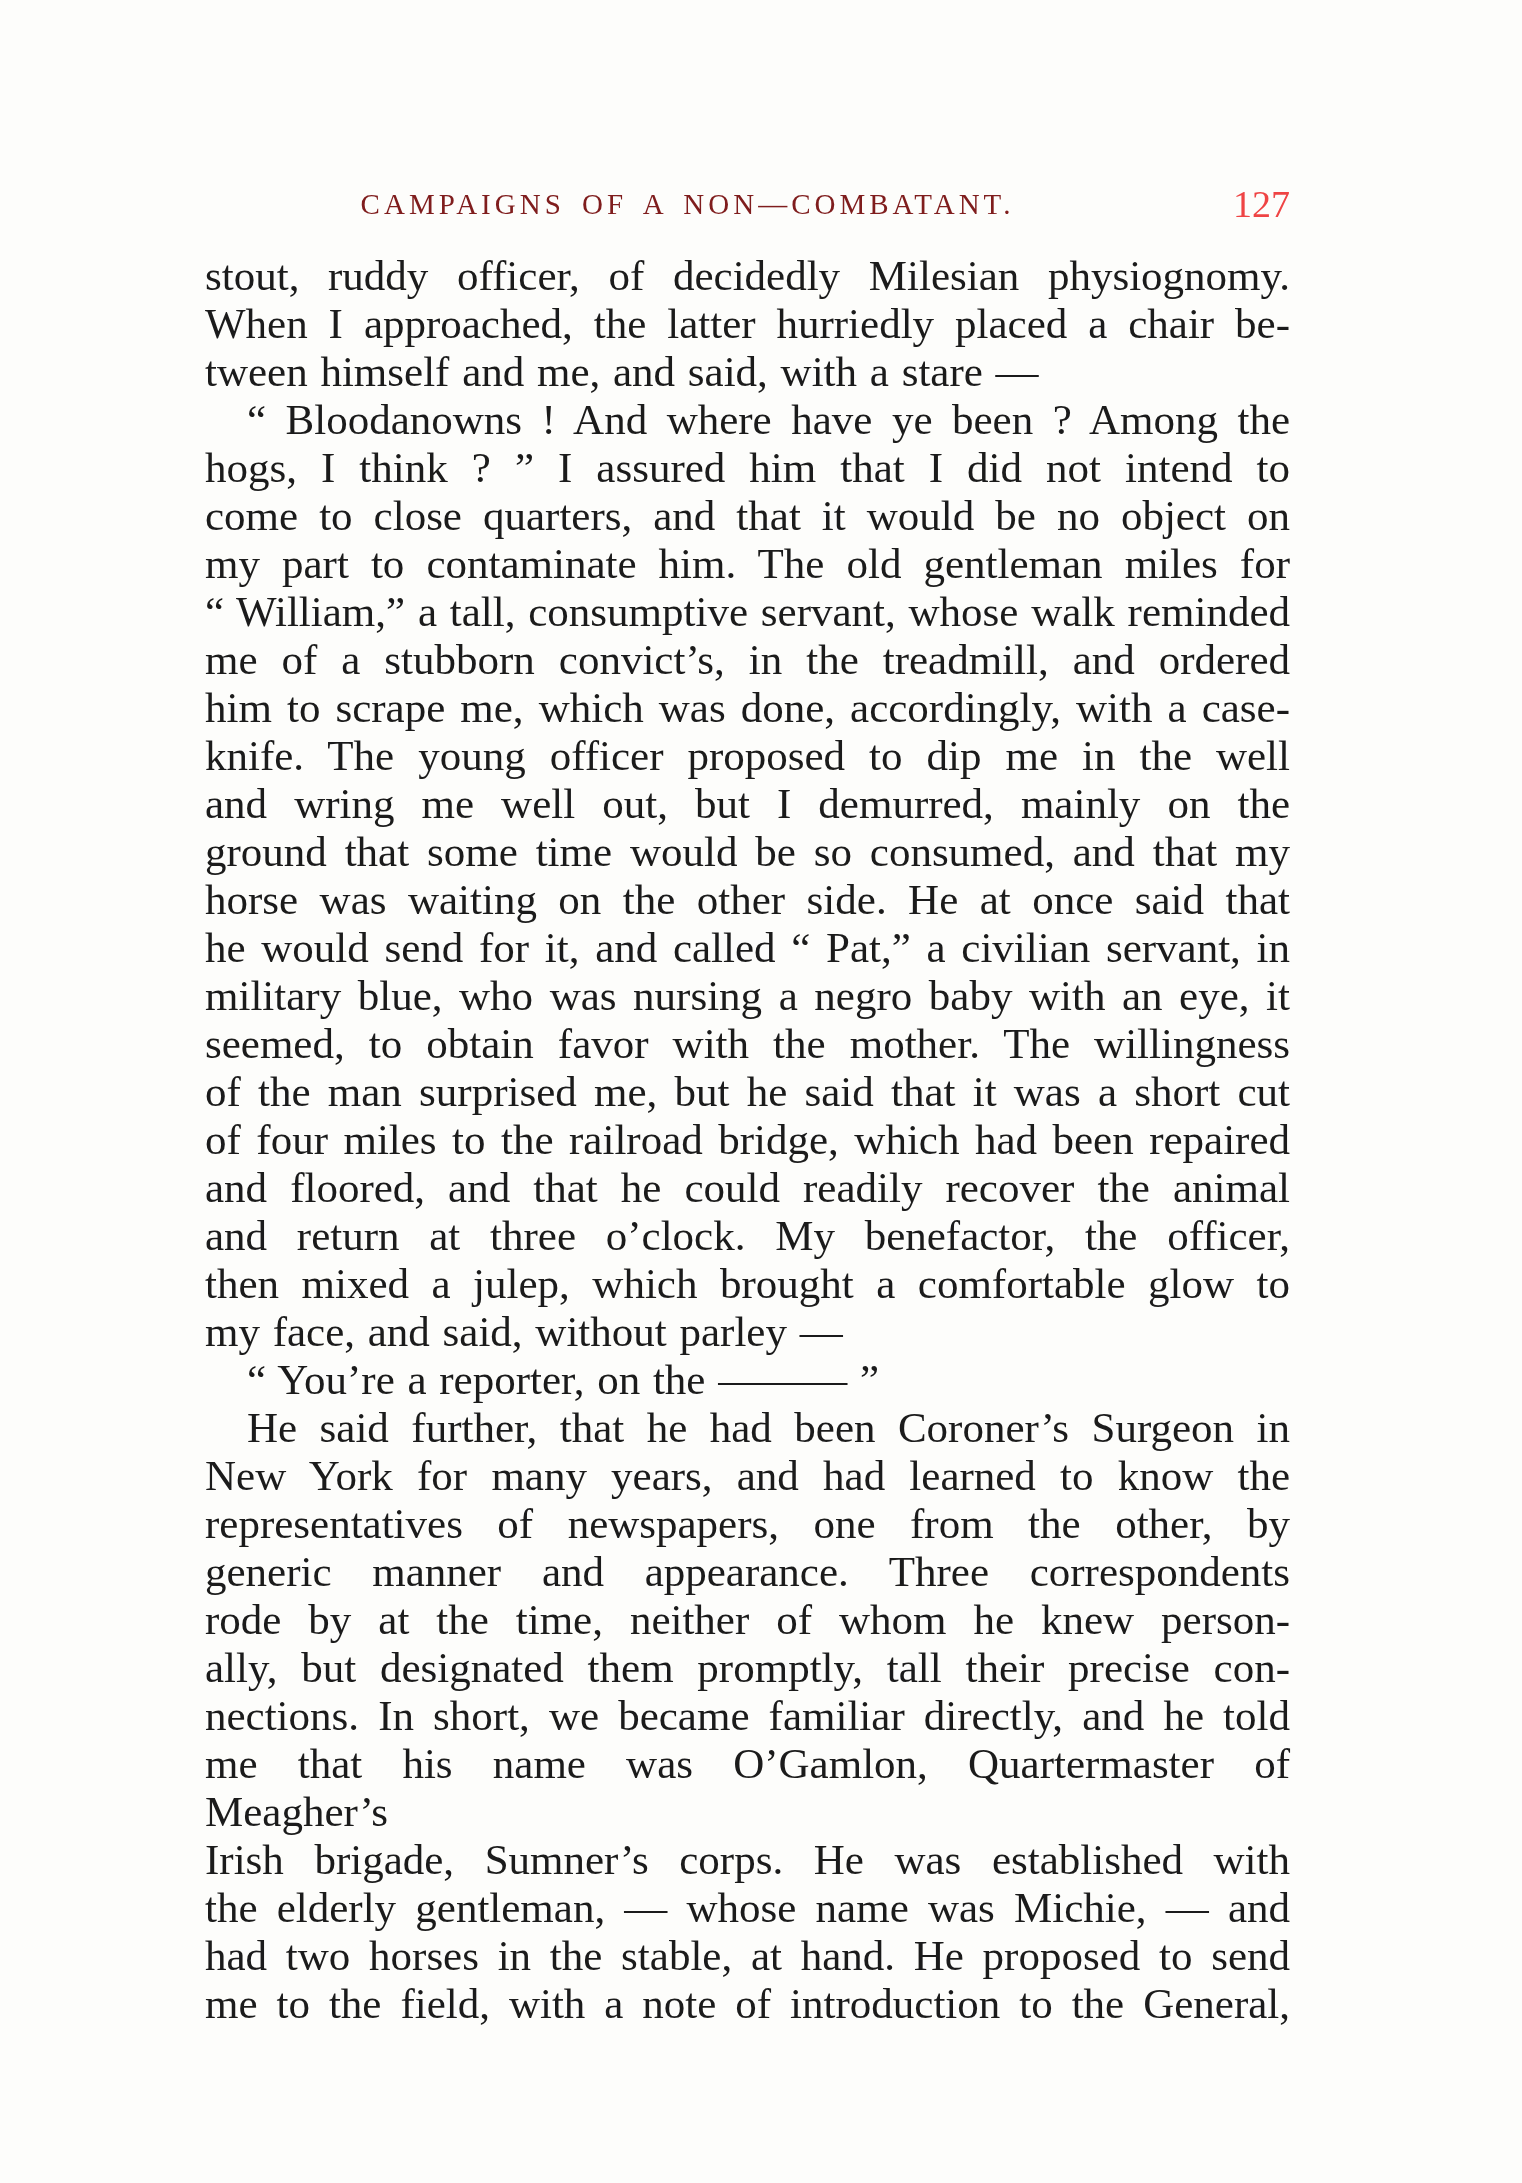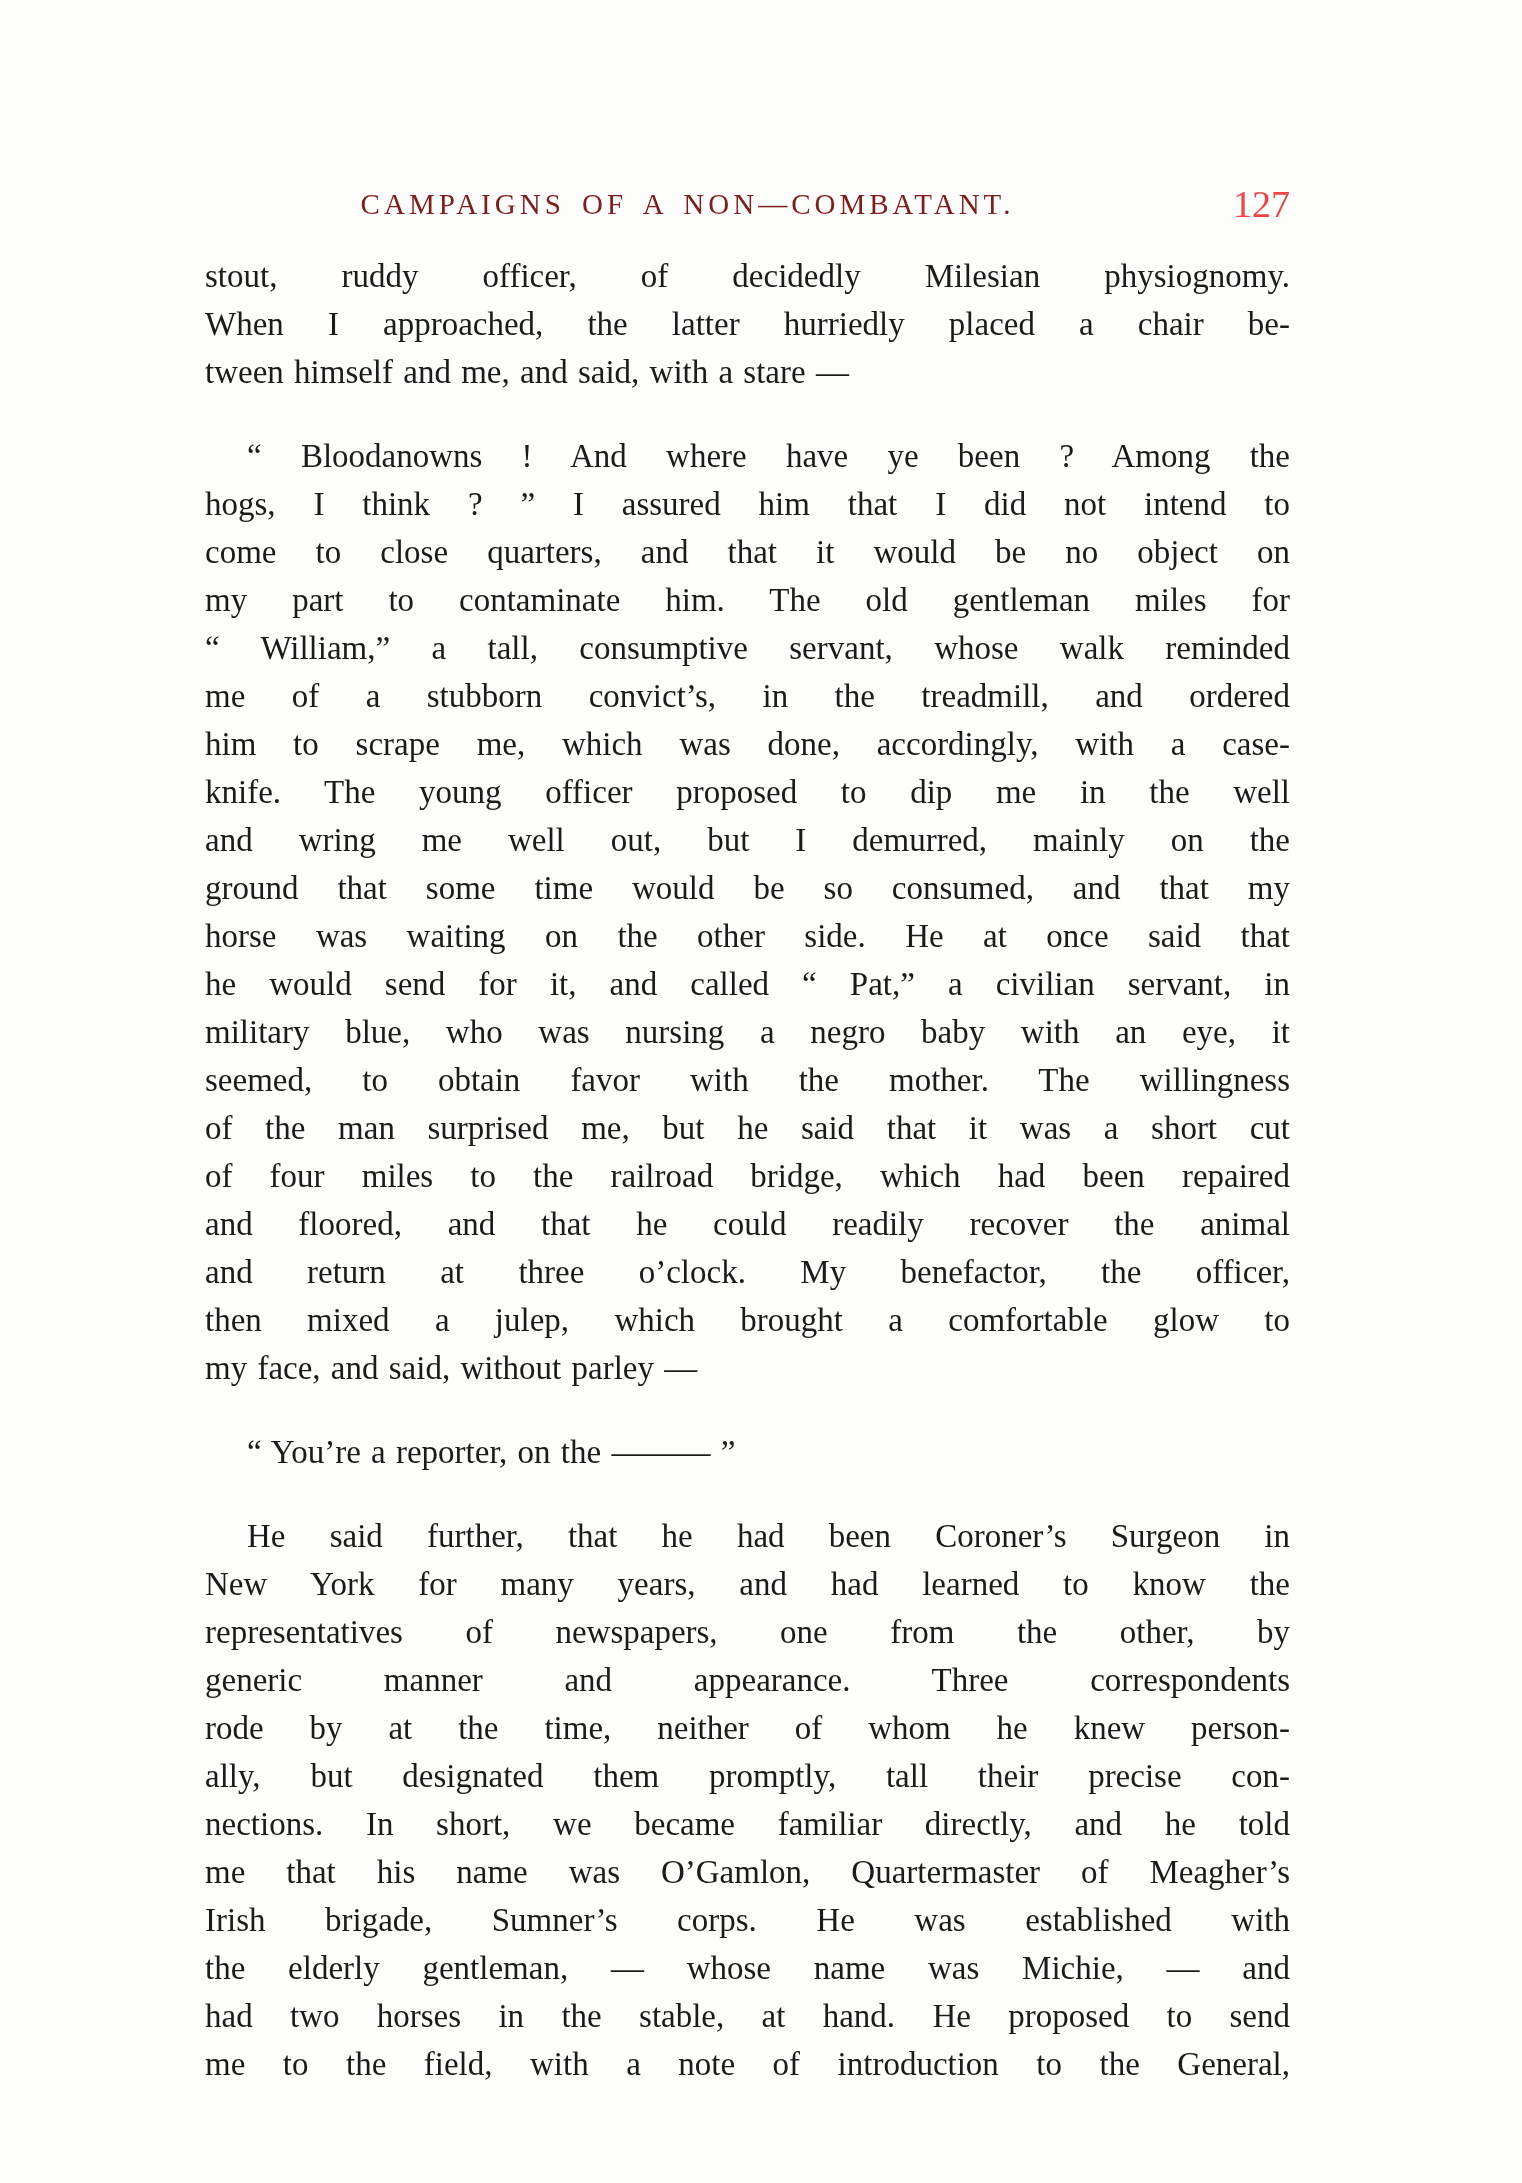--- a/index.html
+++ b/index.html
@@ -48,33 +48,32 @@
     position: absolute;
     top: 252px;
     left: 205px;
     width: 1085px;
   }
   .paragraph {
     margin: 0;
     padding: 0;
   }
   .line {
-    font-size: 33px;
+    font-size: 43px;
     line-height: 48px;
     text-align: justify;
     text-align-last: justify;
     word-spacing: 2px;
     white-space: normal;
   }
   .line.short {
     text-align-last: left;
   }
   .line.indent {
     text-indent: 42px;
-    margin-top: 36px;
   }
 </style>
 </head>
 <body>
 
 <div class="page">
   <div class="header">
     <div class="running-title">CAMPAIGNS OF A NON—COMBATANT.</div>
     <div class="page-number">127</div>
   </div>

